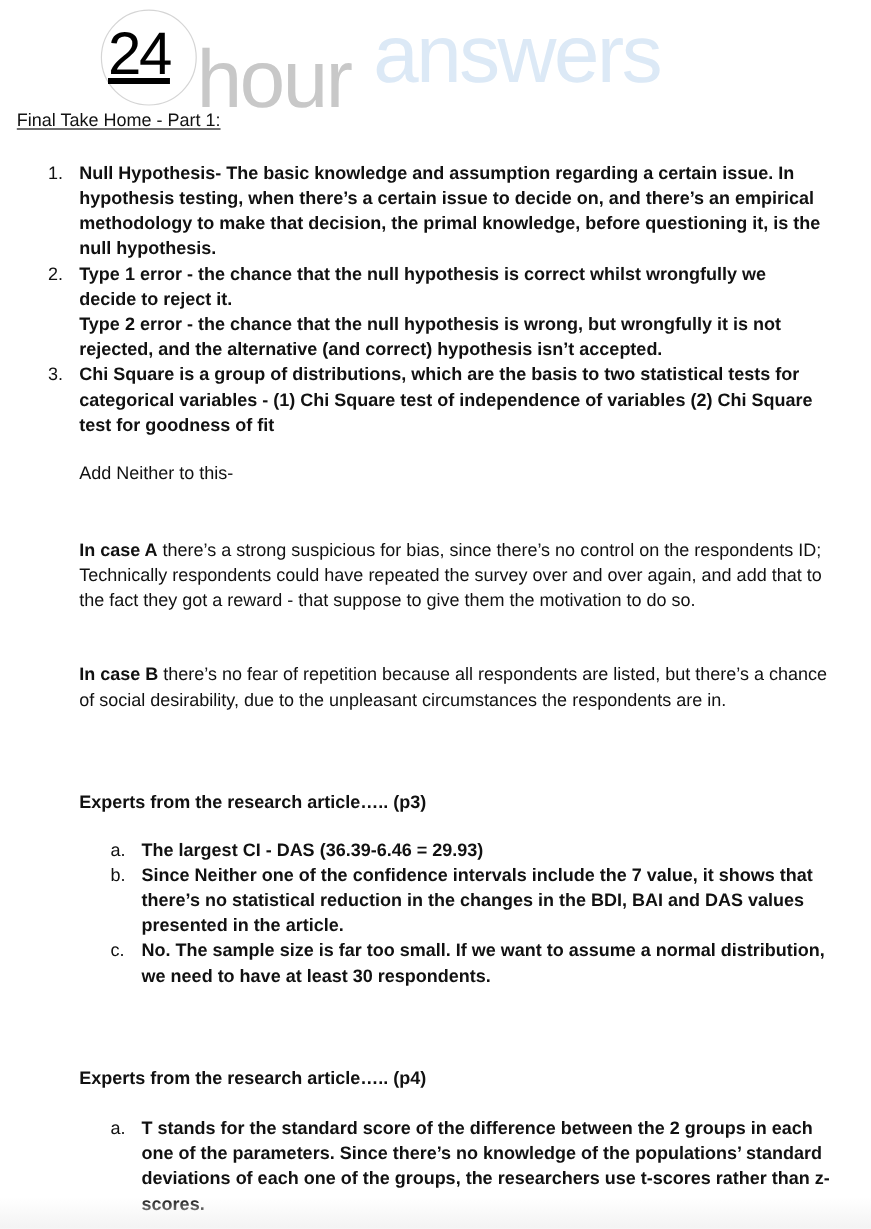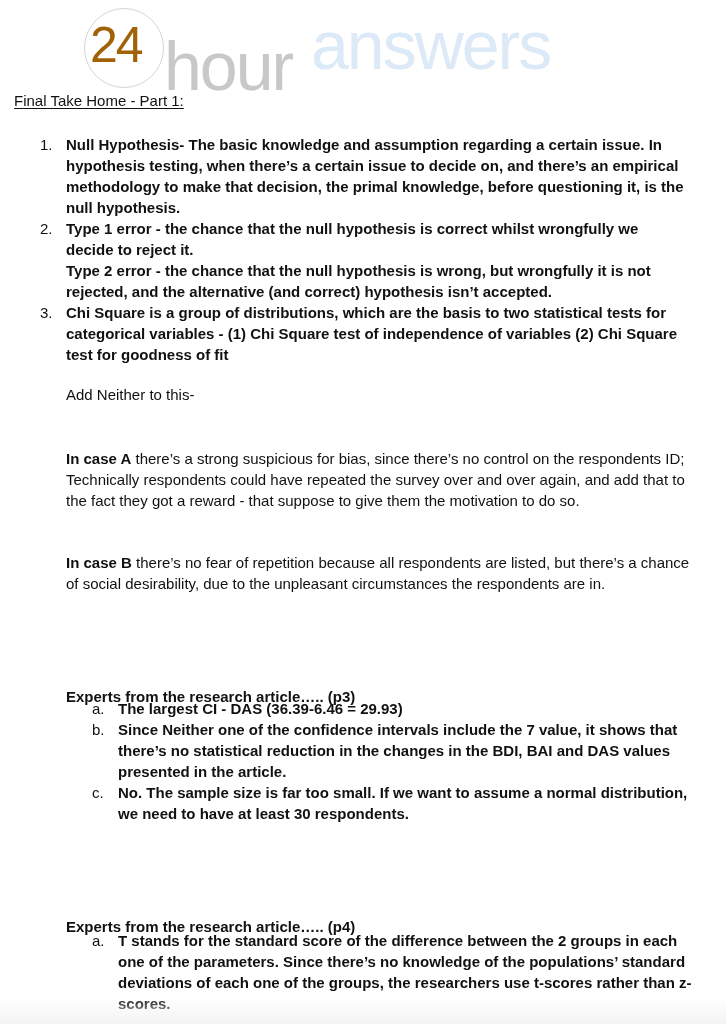--- a/index.html
+++ b/index.html
@@ -38,30 +38,30 @@
   .title {
     position: absolute; left: 14px; top: 92px; font-weight: normal; font-size: 15px;
     text-decoration: underline; text-underline-offset: 2px;
   }
   .txt { font-size: 15px; line-height: 21px; }
   .ol { position: absolute; left: 40px; top: 134px; width: 650px; }
   .li { display: flex; }
   .li .num { width: 26px; flex: none; }
   .li .body { flex: 1; font-weight: bold; }
   .block { position: absolute; left: 66px; width: 625px; }
-  .b { font-weight: bold; margin-top: 28px; }
+  .b { font-weight: bold; }
   .sub { position: absolute; left: 92px; width: 600px; }
   .sub .li .num { width: 26px; }
 </style>
 </head>
 <body>
 
 <div class="logo">
   <div class="logo-circle"></div>
-  <span class="logo-num" style="color: #a16207;">24</span>
+  <span class="logo-num" style="color: #000000; text-decoration: underline;">24</span>
   <span class="logo-hour" style="color: rgb(200, 200, 200);">hour</span>
   <span class="logo-answers" style="color: rgb(220, 233, 246);">answers</span>
 </div>
 
 <div class="title">Final Take Home - Part 1:</div>
 
 <div class="ol txt">
   <div class="li">
     <span class="num">1.</span>
     <div class="body">

